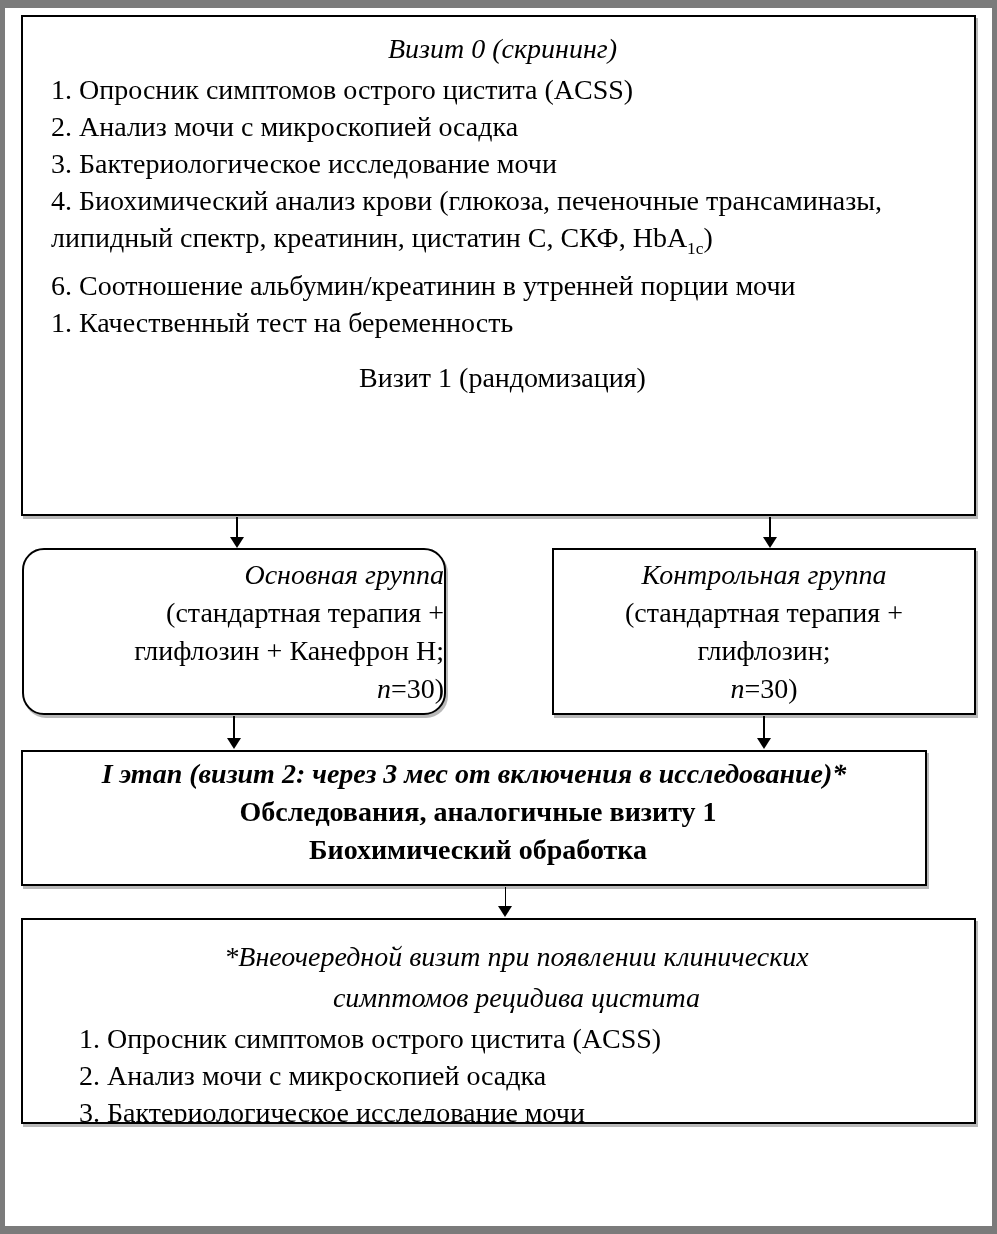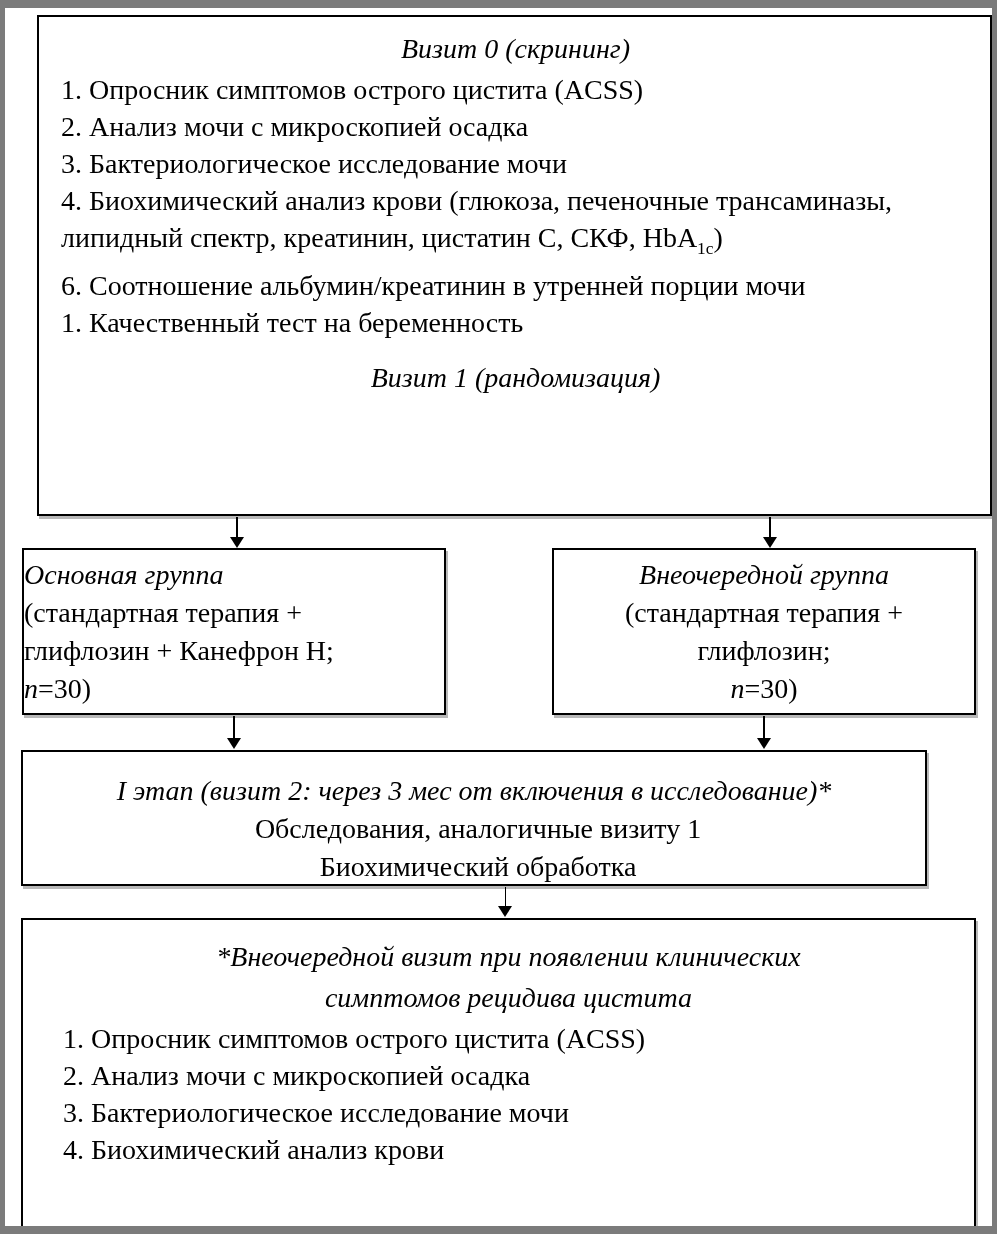--- a/index.html
+++ b/index.html
@@ -16,30 +16,30 @@
     border-left:5px solid #7b7b7b;
     border-right:5px solid #7b7b7b;
     pointer-events:none; z-index:5;
   }
   .box {
     position:absolute; box-sizing:border-box;
     border:2px solid #000000; background:#ffffff;
     box-shadow:2px 3px 0 #b9b9b9;
     overflow:hidden;
   }
-  #box-screening { left:21px; top:15px;  width:955px; height:501px; padding:13px 20px 0 22px;margin-left:16px; }
-  #box-main-group    { left:22px;  top:548px; width:424px; height:167px; padding-top:6px; text-align:left; }
+  #box-screening { left:21px; top:15px;  width:955px; height:501px; padding:13px 20px 0 28px; }
+  #box-main-group    { left:22px;  top:548px; width:424px; height:167px; padding-top:6px; text-align:right;border-radius:22px; }
   #box-control-group { left:552px; top:548px; width:424px; height:167px; padding-top:6px; text-align:center; }
-  #box-stage1 { left:21px; top:750px; width:906px; height:136px; padding-top:20px; text-align:center; }
-  #box-unscheduled { left:21px; top:918px; width:955px; height:316px; padding:16px 20px 0 40px; }
+  #box-stage1 { left:21px; top:750px; width:906px; height:136px; padding-top:3px; text-align:center;font-weight:bold; }
+  #box-unscheduled { left:21px; top:918px; width:955px; height:206px; padding:16px 20px 0 56px; }
 
   .box-title { font-style:italic; text-align:center; line-height:37px; margin-bottom:4px; }
   .item  { line-height:37px; }
   .sub   { font-size:0.62em; }
-  .subtitle { font-style:italic; text-align:center; line-height:37px; margin-top:18px; margin-bottom:4px; }
+  .subtitle { text-align:center; line-height:37px; margin-top:18px; margin-bottom:4px; }
   .para  { line-height:37px; }
   .gtitle { font-style:italic; line-height:38px; }
   .gline  { line-height:38px; }
   .stage-title { font-style:italic; line-height:38px; }
   .stage-line  { line-height:38px;margin-left:8px; }
   .u-title { font-style:italic; text-align:center; line-height:41px; }
   .u-items { margin-top:2px; }
   .nvar { font-style:italic; }
 
   .arrow { position:absolute; width:14px; z-index:4; }
@@ -81,21 +81,21 @@
 <div class="box" id="box-main-group">
   <div class="gtitle">Основная группа</div>
   <div class="gline">(стандартная терапия +</div>
   <div class="gline">глифлозин + Канефрон Н;</div>
   <div class="gline">
     <span class="nvar">n</span><span>=30)</span>
   </div>
 </div>
 
 <div class="box" id="box-control-group">
-  <div class="gtitle">Внеочередной группа</div>
+  <div class="gtitle">Контрольная группа</div>
   <div class="gline">(стандартная терапия +</div>
   <div class="gline">глифлозин;</div>
   <div class="gline">
     <span class="nvar">n</span><span>=30)</span>
   </div>
 </div>
 
 <div class="arrow" style="left:227px; top:716px;">
   <div class="stem" style="height:22px;"></div>
   <div class="head"></div>

